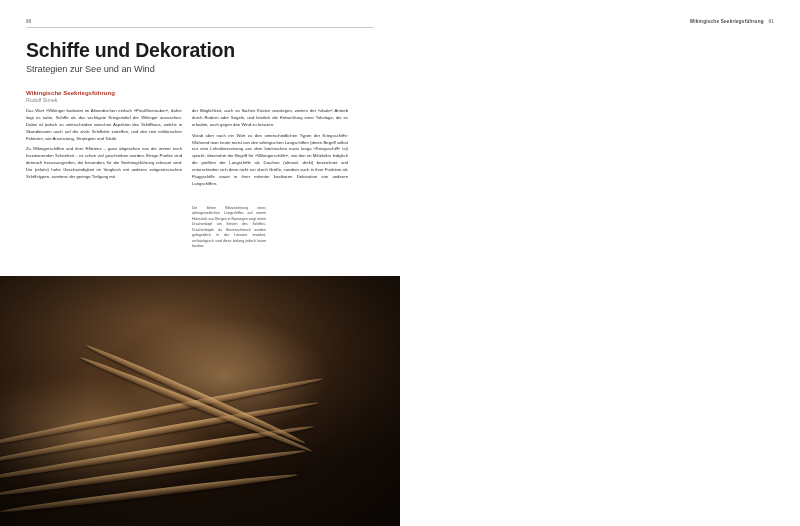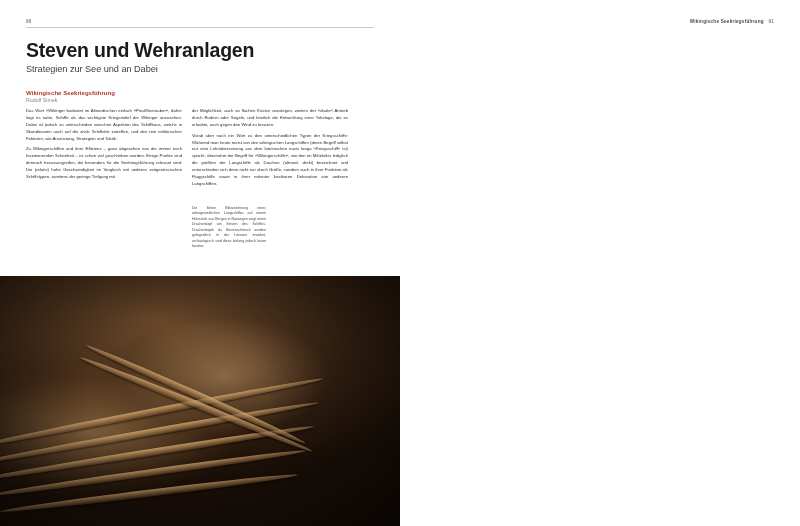--- a/index.html
+++ b/index.html
@@ -167,22 +167,22 @@
 
 <div class="spread">
 
   <div class="page page-left">
 
     <div class="runhead" style="left:26px;">
       <span class="folio">90</span>
     </div>
     <div class="rule" style="left:26px; top:27px; width:348px;"></div>
 
-    <div class="title">Steven und Wehranlagen</div>
-    <div class="subtitle">Strategien zur See und an Dabei</div>
+    <div class="title">Schiffe und Dekoration</div>
+    <div class="subtitle">Strategien zur See und an Wind</div>
 
     <div class="sectionhead">Wikingische Seekriegsführung</div>
     <div class="byline">Rudolf Simek</div>
 
     <div class="col l-col1">
       <p>Das Wort »Wikinger bedeutet im Altnordischen einfach »Pirat/Seeräuber«, daher liegt es nahe, Schiffe als das wichtigste Kriegsmittel der Wikinger anzusehen. Dabei ist jedoch zu unterscheiden zwischen Aspekten des Schiffbaus, welche in Skandinavien auch auf die zivile Schiffahrt zutreffen, und den rein militärischen Faktoren, wie Ausrüstung, Strategien und Taktik.</p>
       <p>Zu Wikingerschiffen und ihrer Effizienz – ganz abgesehen von der immer noch faszinierenden Schönheit – ist schon viel geschrieben worden. Einige Punkte sind dennoch herauszugreifen, die besonders für die Seekriegsführung relevant sind: Die (relativ) hohe Geschwindigkeit im Vergleich mit anderen zeitgenössischen Schiffstypen, zweitens der geringe Tiefgang mit</p>
     </div>
 
     <div class="col l-col2">

